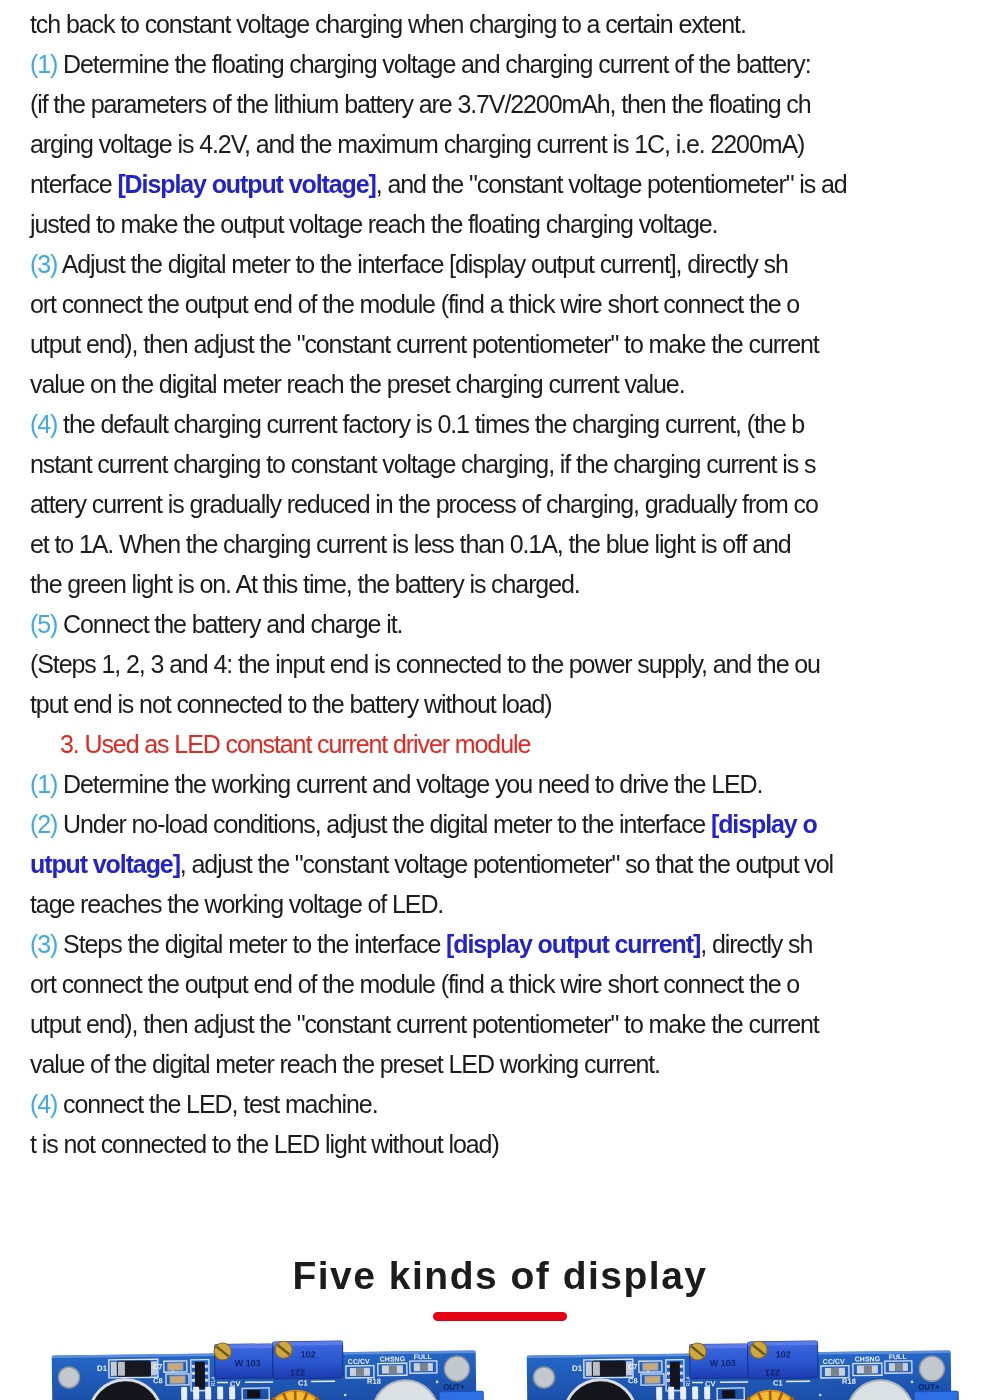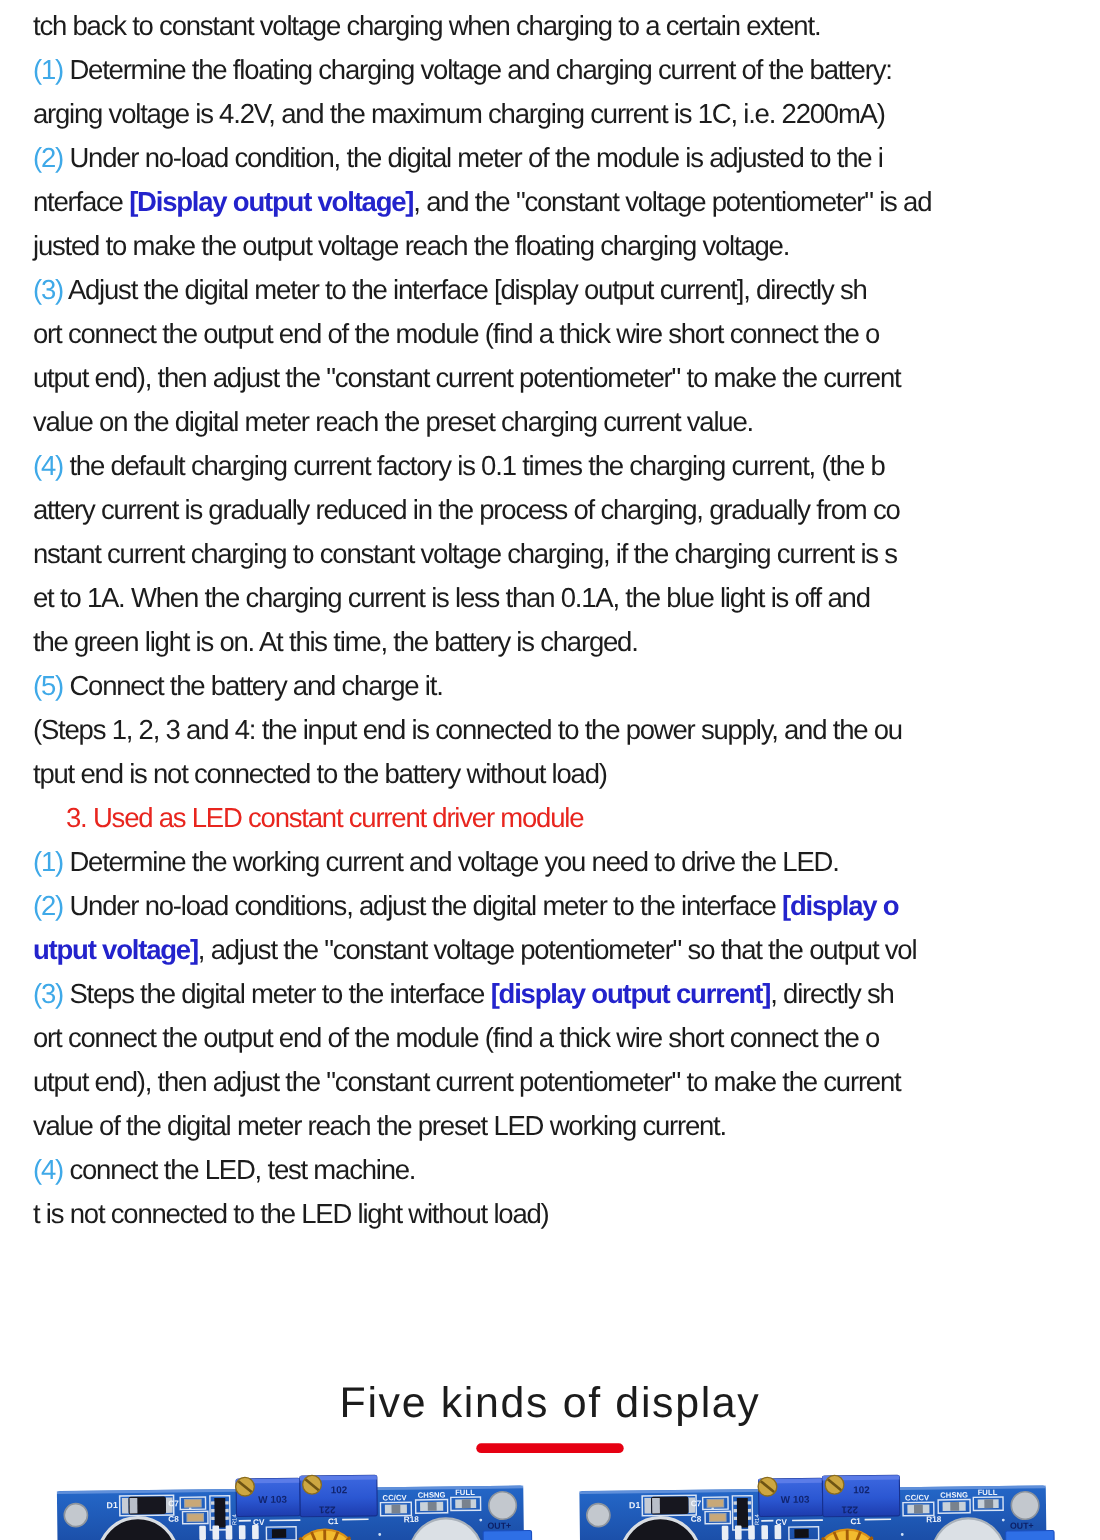--- a/index.html
+++ b/index.html
@@ -26,21 +26,21 @@
   .seg-black{color:var(--c-black,#1c1c1c);margin-top:42px;}
   .seg-lightblue{color:var(--c-lightblue,#3fa9e8);}
   .seg-blue{color:var(--c-blue,#2323cc);font-weight:bold;}
   .seg-red{color:var(--c-red,#e8251e);margin-left:30px;}
   .heading{
     position:absolute;
     left:0;top:1254px;
     width:1000px;
     text-align:center;
     font-size:39px;
-    font-weight:400;
+    font-weight:700;
     letter-spacing:1.5px;
     color:var(--c-black,#1c1c1c);
     margin:0;
   }
   .red-underline{
     position:absolute;
     left:433px;top:1312px;
     width:134px;height:9px;
     border-radius:5px;
     background:var(--c-underline,#e60012);
@@ -56,40 +56,41 @@
   .defs-holder{position:absolute;width:0;height:0;overflow:hidden;}
 </style>
 </head>
 <body>
 
 <div class="page">
 
   <div class="text-block">
       <div class="line"><span class="seg-black">tch back to constant voltage charging when charging to a certain extent.</span></div>
       <div class="line"><span class="seg-lightblue">(1)</span><span class="seg-black"> Determine the floating charging voltage and charging current of the battery:</span></div>
+      <div class="line"><span class="seg-black">(if the parameters of the lithium battery are 3.7V/2200mAh, then the floating ch</span></div>
       <div class="line"><span class="seg-black">arging voltage is 4.2V, and the maximum charging current is 1C, i.e. 2200mA)</span></div>
-      <div class="line"><span class="seg-lightblue">(2)</span><span class="seg-black"> Under no-load condition, the digital meter of the module is adjusted to the i</span></div>
       <div class="line"><span class="seg-black">nterface </span><span class="seg-blue">[Display output voltage]</span><span class="seg-black">, and the "constant voltage potentiometer" is ad</span></div>
       <div class="line"><span class="seg-black">justed to make the output voltage reach the floating charging voltage.</span></div>
       <div class="line"><span class="seg-lightblue">(3)</span><span class="seg-black"> Adjust the digital meter to the interface [display output current], directly sh</span></div>
       <div class="line"><span class="seg-black">ort connect the output end of the module (find a thick wire short connect the o</span></div>
       <div class="line"><span class="seg-black">utput end), then adjust the "constant current potentiometer" to make the current</span></div>
       <div class="line"><span class="seg-black">value on the digital meter reach the preset charging current value.</span></div>
       <div class="line"><span class="seg-lightblue">(4)</span><span class="seg-black"> the default charging current factory is 0.1 times the charging current, (the b</span></div>
+      <div class="line"><span class="seg-black">nstant current charging to constant voltage charging, if the charging current is s</span></div>
       <div class="line"><span class="seg-black">attery current is gradually reduced in the process of charging, gradually from co</span></div>
-      <div class="line"><span class="seg-black">nstant current charging to constant voltage charging, if the charging current is s</span></div>
       <div class="line"><span class="seg-black">et to 1A. When the charging current is less than 0.1A, the blue light is off and</span></div>
       <div class="line"><span class="seg-black">the green light is on. At this time, the battery is charged.</span></div>
       <div class="line"><span class="seg-lightblue">(5)</span><span class="seg-black"> Connect the battery and charge it.</span></div>
       <div class="line"><span class="seg-black">(Steps 1, 2, 3 and 4: the input end is connected to the power supply, and the ou</span></div>
       <div class="line"><span class="seg-black">tput end is not connected to the battery without load)</span></div>
       <div class="line"><span class="seg-red">3. Used as LED constant current driver module</span></div>
       <div class="line"><span class="seg-lightblue">(1)</span><span class="seg-black"> Determine the working current and voltage you need to drive the LED.</span></div>
       <div class="line"><span class="seg-lightblue">(2)</span><span class="seg-black"> Under no-load conditions, adjust the digital meter to the interface </span><span class="seg-blue">[display o</span></div>
       <div class="line"><span class="seg-blue">utput voltage]</span><span class="seg-black">, adjust the "constant voltage potentiometer" so that the output vol</span></div>
+      <div class="line"><span class="seg-black">tage reaches the working voltage of LED.</span></div>
       <div class="line"><span class="seg-lightblue">(3)</span><span class="seg-black"> Steps the digital meter to the interface </span><span class="seg-blue">[display output current]</span><span class="seg-black">, directly sh</span></div>
       <div class="line"><span class="seg-black">ort connect the output end of the module (find a thick wire short connect the o</span></div>
       <div class="line"><span class="seg-black">utput end), then adjust the "constant current potentiometer" to make the current</span></div>
       <div class="line"><span class="seg-black">value of the digital meter reach the preset LED working current.</span></div>
       <div class="line"><span class="seg-lightblue">(4)</span><span class="seg-black"> connect the LED, test machine.</span></div>
       <div class="line"><span class="seg-black">t is not connected to the LED light without load)</span></div>
     </div>
 
   <h1 class="heading">Five kinds of display</h1>
   <div class="red-underline"></div>

